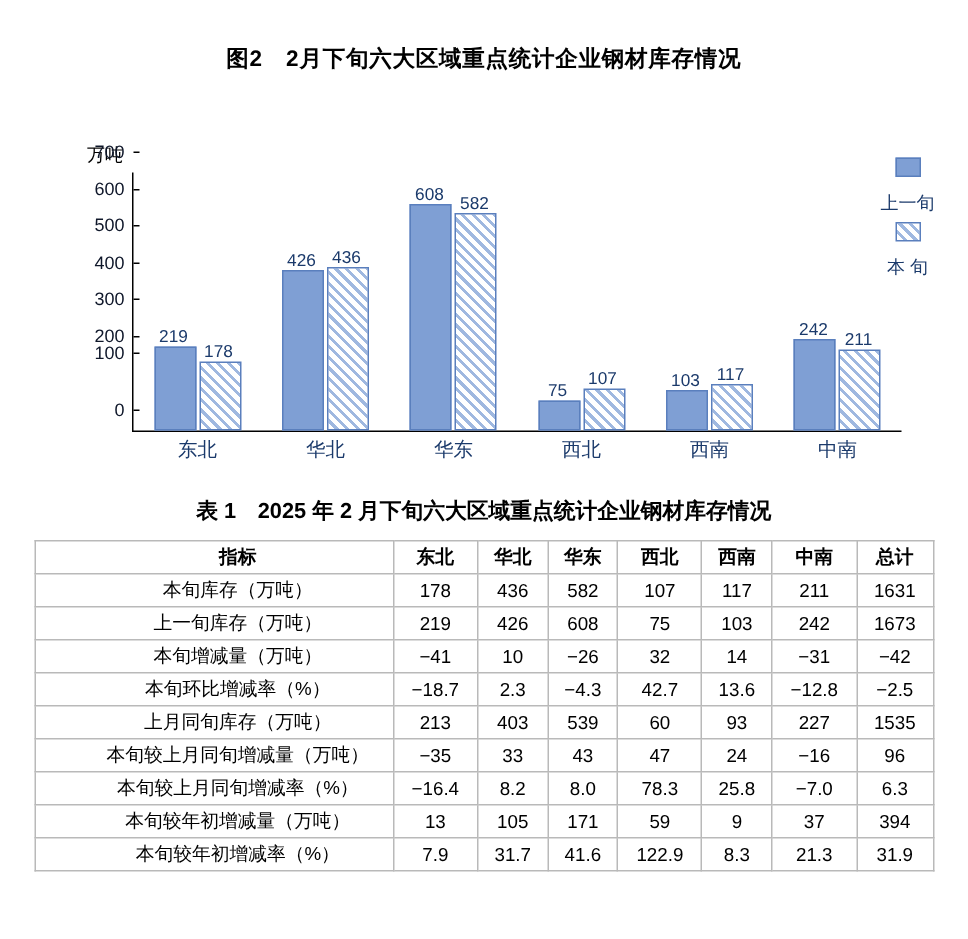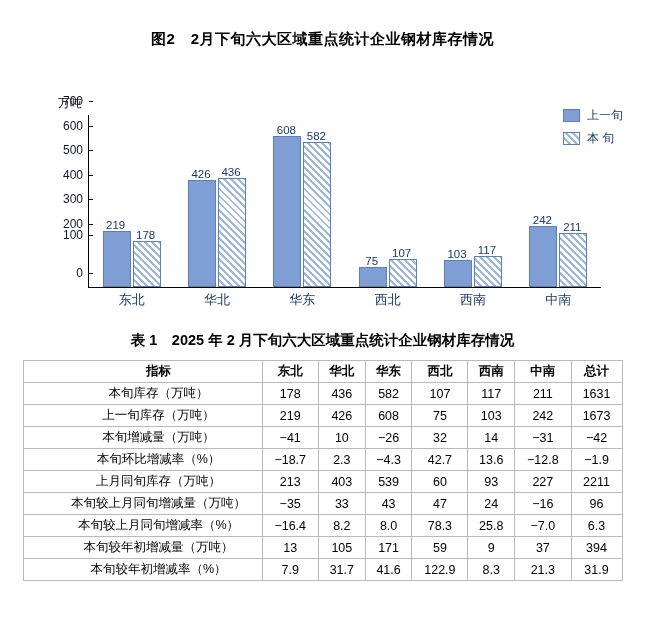--- a/index.html
+++ b/index.html
@@ -95,21 +95,21 @@
     font-size:13px;
     color:#1b3a6b;
   }
   
   #legend{
     position:absolute;
     right:22px; top:56px;
     font-size:12px;
     line-height:20px;
   }
-  .legend-row{display:flex;align-items:center;gap:7px;margin-bottom:3px;}
+  .legend-row{display:flex;align-items:center;gap:7px;margin-bottom:3px;flex-direction:column;}
   .swatch{width:15px;height:11px;display:inline-block;border:1px solid #5a7fbd;}
   .swatch.prev{background:#7f9fd4;}
   .swatch.curr{
     background:
       repeating-linear-gradient(45deg,
         #ffffff 0px, #ffffff 3px,
         #9fb8e0 3px, #9fb8e0 5px);
   }
   .legend-label{color:#1b3a6b;}
   
@@ -262,31 +262,31 @@
         <td>−42</td>
       </tr>
       <tr>
         <td>本旬环比增减率（%）</td>
         <td>−18.7</td>
         <td>2.3</td>
         <td>−4.3</td>
         <td>42.7</td>
         <td>13.6</td>
         <td>−12.8</td>
-        <td>−1.9</td>
+        <td>−2.5</td>
       </tr>
       <tr>
         <td>上月同旬库存（万吨）</td>
         <td>213</td>
         <td>403</td>
         <td>539</td>
         <td>60</td>
         <td>93</td>
         <td>227</td>
-        <td>2211</td>
+        <td>1535</td>
       </tr>
       <tr>
         <td>本旬较上月同旬增减量（万吨）</td>
         <td>−35</td>
         <td>33</td>
         <td>43</td>
         <td>47</td>
         <td>24</td>
         <td>−16</td>
         <td>96</td>

